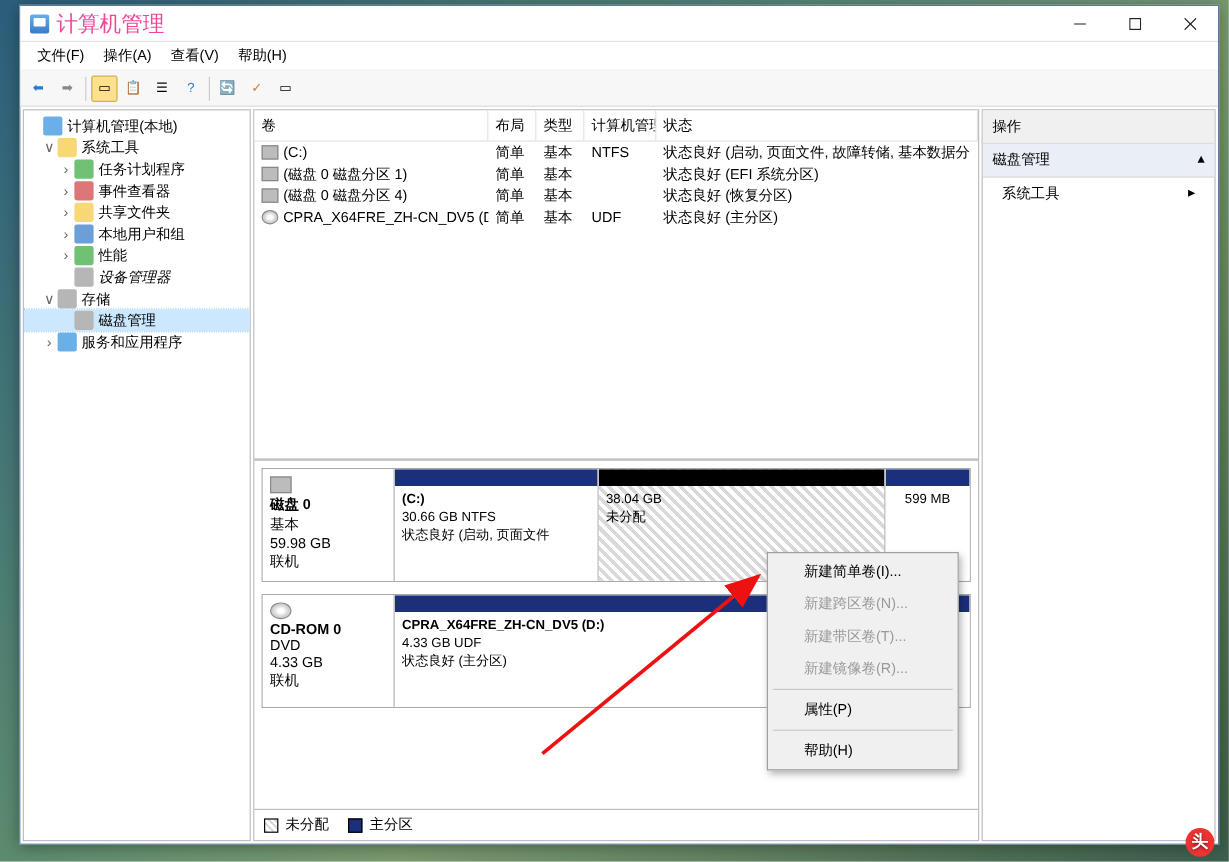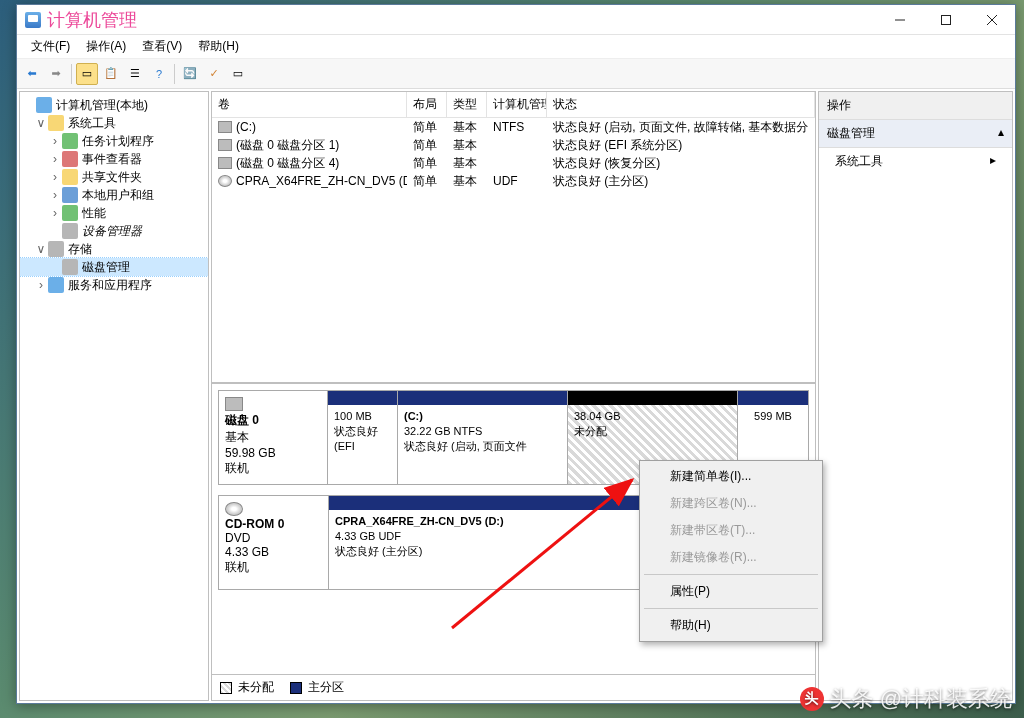--- a/index.html
+++ b/index.html
@@ -51,21 +51,21 @@
 .part .ptxt { line-height: 1.35; }
 .legend { border-top: 1px solid #bfbfbf; padding: 4px 8px; font-size: 12px; display: flex; gap: 16px; }
 .lg { display: flex; align-items: center; gap: 6px; }
 .sw { width: 12px; height: 12px; border: 1px solid #000; }
 .sw.un { background-image: repeating-linear-gradient(45deg,#d9d9d9 0,#d9d9d9 2px,#fff 2px,#fff 4px); }
 .sw.pri { background: #1b2f7a; }
 .actions { width: 195px; border: 1px solid #bfbfbf; margin: 2px 2px 2px 1px; font-size: 12px; }
 .actions .ahdr { background: #f0f0f0; padding: 5px 8px; border-bottom: 1px solid #ddd; }
 .actions .acat { background: #eaeef6; padding: 5px 8px; display: flex; justify-content: space-between; border-bottom: 1px solid #ddd; }
 .actions .aitem { padding: 5px 16px; display: flex; justify-content: space-between; cursor: default; }
-.ctxmenu { position: absolute; left: 639px; top: 460px; width: 184px; background: #f0f0f0; border: 1px solid #a0a0a0; box-shadow: 2px 3px 6px rgba(0,0,0,.3); font-size: 12px; padding: 2px; z-index: 50; }
+.ctxmenu { position: absolute; left: 639px; top: 460px; width: 160px; background: #f0f0f0; border: 1px solid #a0a0a0; box-shadow: 2px 3px 6px rgba(0,0,0,.3); font-size: 12px; padding: 2px; z-index: 50; }
 .ctxmenu .mi { padding: 5px 20px 5px 28px; cursor: default; }
 .ctxmenu .mi.dis { color: #9a9a9a; }
 .ctxmenu hr { border: none; border-top: 1px solid #c8c8c8; margin: 3px 2px; }
 .arrow { position: absolute; left: 442px; top: 468px; width: 220px; height: 170px; z-index: 60; pointer-events: none; }
 .watermark { position: absolute; right: 12px; bottom: 4px; font-size: 22px; color: rgba(255,255,255,.88); text-shadow: 0 1px 3px rgba(0,0,0,.6); display: flex; align-items: center; gap: 6px; }
 .watermark .hico{width:24px;height:24px;border-radius:50%;background:#e33;display:flex;align-items:center;justify-content:center;color:#fff;font-size:14px;font-weight:bold;}
 .hdico{width:18px;height:14px;display:inline-block;background:#bcbcbc;border:1px solid #888;margin-right:6px;vertical-align:-2px;}
 .hdico.cd{border-radius:50%;background:radial-gradient(#fff 20%,#cfcfcf 60%);}
 </style>
 </head>
@@ -218,29 +218,24 @@
 
       <div class="graph">
         <div class="diskrow">
           <div class="diskhdr">
             <span class="hdico"></span><b>磁盘 0</b>
             <div>基本</div>
             <div>59.98 GB</div>
             <div>联机</div>
           </div>
           <div class="diskparts" id="d0parts">
-              <div class="part" style="width: 70px;">
-                <div class="bar pri"></div>
-                <div class="ptxt">100 MB</div>
-                <div class="ptxt">状态良好 (EFI</div>
-              </div>
               <div class="part" style="width: 170px;">
                 <div class="bar pri"></div>
                 <div class="ptxt"><b>(C:)</b></div>
-                <div class="ptxt">32.22 GB NTFS</div>
+                <div class="ptxt">30.66 GB NTFS</div>
                 <div class="ptxt">状态良好 (启动, 页面文件</div>
               </div>
               <div class="part unalloc" style="width: 170px; flex: 1 1 0%;">
                 <div class="bar sel"></div>
                 <div class="ptxt">38.04 GB</div>
                 <div class="ptxt">未分配</div>
               </div>
               <div class="part" style="width: 70px; text-align: center;">
                 <div class="bar pri"></div>
                 <div class="ptxt">599 MB</div>
@@ -308,14 +303,13 @@
   <defs>
       <marker id="ah" markerWidth="10" markerHeight="8" refX="9" refY="4" orient="auto">
         <path d="M0,0 L10,4 L0,8 Z" fill="#e11"></path>
       </marker>
     </defs>
   <line x1="10" y1="160" x2="190" y2="12" stroke="#e11" stroke-width="3" marker-end="url(#ah)"></line>
 </svg>
 
 <div class="watermark">
   <span class="hico">头</span>
-  <span>头条 @计科装系统</span>
 </div>
 
 </body></html>

